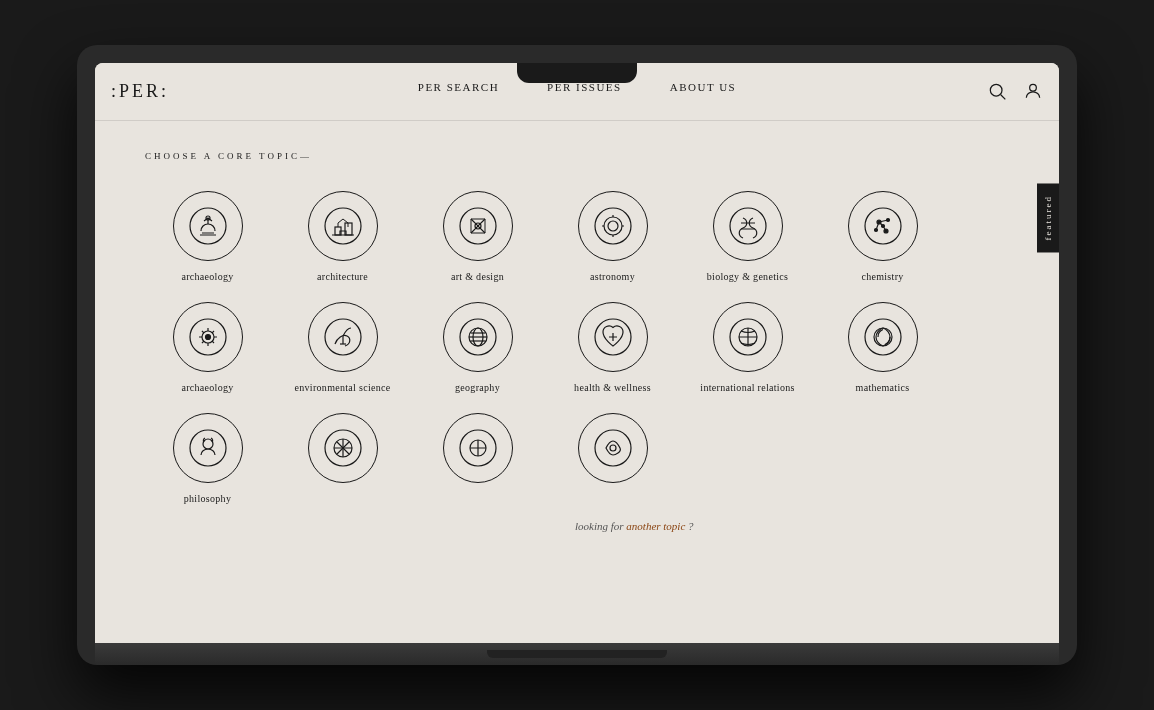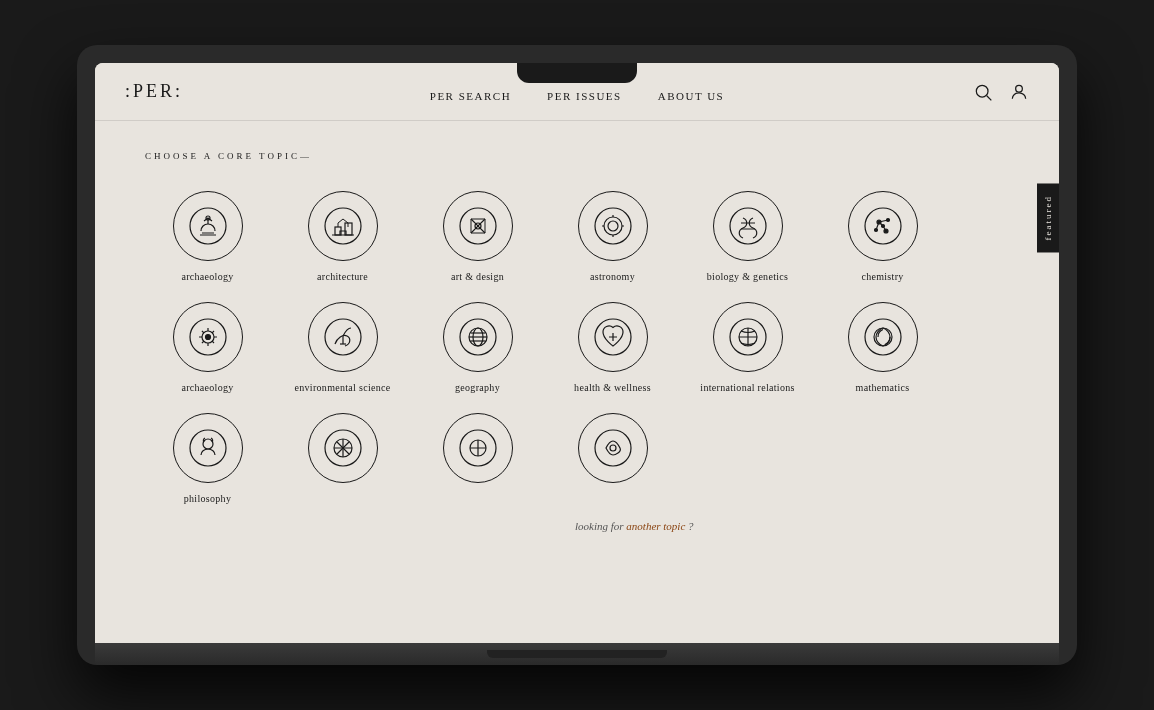--- a/index.html
+++ b/index.html
@@ -37,45 +37,44 @@
       width: 120px;
       height: 20px;
       background: #1a1a1a;
       border-radius: 0 0 12px 12px;
       z-index: 100;
     }
 
     
     .nav {
       display: flex;
-      align-items: flex-end;
+      align-items: flex-start;
       justify-content: space-between;
-      padding: 18px 30px;
+      padding: 18px 16px;
       border-bottom: 1px solid rgba(0,0,0,0.1);
       background: #e8e4de;
       position: relative;
       z-index: 10;
     }
 
     .nav-logo {
       font-family: 'Georgia', serif;
       font-size: 18px;
       letter-spacing: 3px;
       color: #1a1a1a;
       font-weight: normal;
     }
 
     .nav-links {
       display: flex;
       align-items: center;
-      gap: 36px;
+      gap: 48px;
       position: absolute;
       left: 50%;
       transform: translateX(-50%);
-      margin-top: 28px;
     }
 
     .nav-link {
       font-family: 'Georgia', serif;
       font-size: 11px;
       letter-spacing: 1.5px;
       color: #1a1a1a;
       text-decoration: none;
       text-transform: uppercase;
       cursor: pointer;

